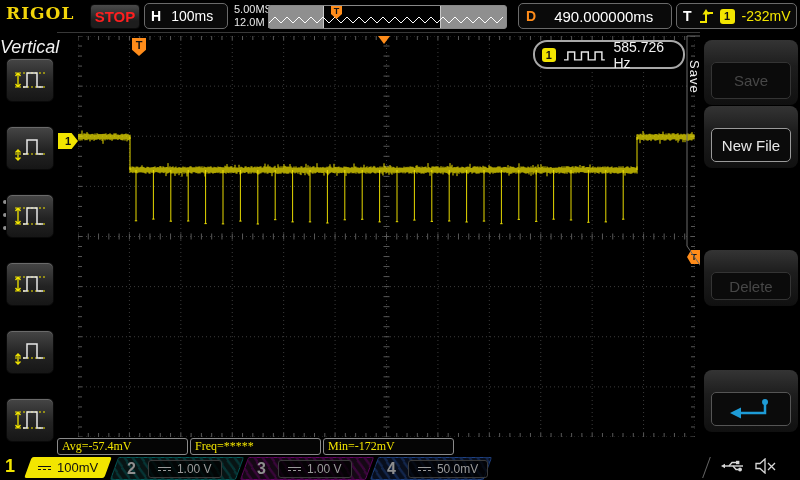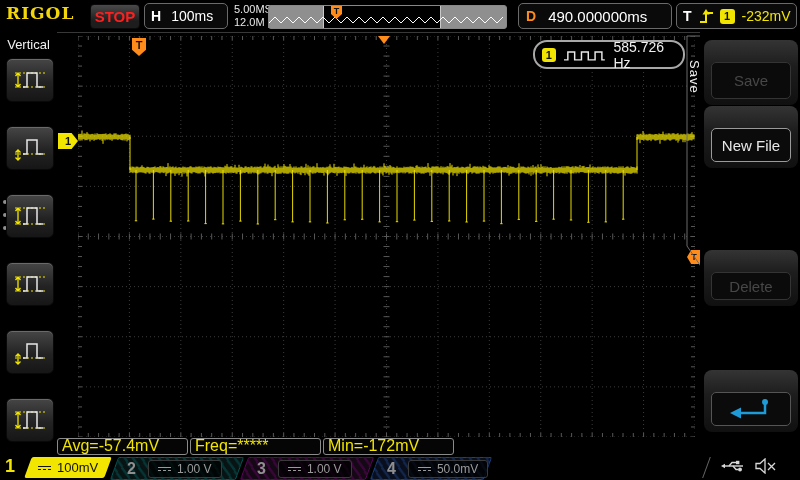--- a/index.html
+++ b/index.html
@@ -21,30 +21,30 @@
   #thumb{position:absolute;left:268px;top:5px;width:237px;height:22px;border:1px solid #888;
         border-radius:3px;background:#8f8f8f;overflow:hidden;}
   #thumb-window{position:absolute;left:54px;top:0;width:116px;height:22px;background:#000;
         border-left:1px solid #c8c8c8;border-right:1px solid #c8c8c8;}
   #thumb-svg{position:absolute;left:0;top:0;}
   #thumb-t{position:absolute;left:62px;top:0;width:11px;height:13px;background:#ff8c1a;
         color:#151515;font-size:9px;font-weight:bold;text-align:center;line-height:11px;
         clip-path:polygon(0 0,100% 0,100% 62%,50% 100%,0 62%);}
   #d-box{left:518px;width:152px;}
   #d-box .k{font-weight:bold;color:#ff8c1a;font-size:14px;margin-left:7px;}
-  #d-box .v{color:#fff;font-size:15px;margin-left:12px;}
+  #d-box .v{color:#fff;font-size:15px;margin-left:18px;}
   #t-box{left:676px;width:119px;}
   #t-box .k{font-weight:bold;color:#fff;font-size:14px;margin-left:6px;}
   #t-box .lvl{color:#f2e500;font-size:14px;margin-left:7px;}
   .ch-badge{display:inline-block;width:15px;height:15px;border-radius:3px;background:#f2e500;
         color:#111;font-size:11px;font-weight:bold;text-align:center;line-height:15px;margin-left:6px;}
   .slope-icon{margin-left:7px;}
   
   #leftmenu{position:absolute;left:0;top:32px;width:57px;height:424px;background:#000;}
-  #leftmenu .title{width:57px;text-align:center;color:#f0f0f0;font-size:13px;margin-top:5px;}
+  #leftmenu .title{width:57px;text-align:center;color:#f0f0f0;font-size:18px;margin-top:5px;font-style:italic;}
   .vbtn{position:absolute;left:6px;width:46px;height:42px;border-radius:6px;border:1px solid #090909;
         background:linear-gradient(180deg,#464646,#232323 55%,#161616);
         box-shadow:inset 0 1px 0 #6a6a6a;display:flex;align-items:center;justify-content:center;}
   .vlabel{position:absolute;left:0;width:57px;text-align:center;color:#f2e500;font-size:13px;}
   .pagedots{position:absolute;left:3px;top:168px;display:flex;flex-direction:column;gap:9px;}
   .pagedots i{width:4px;height:4px;border-radius:50%;background:#909090;}
   
   #scope-svg{position:absolute;left:78px;top:36px;}
   #trig-pos-tri{position:absolute;left:378px;top:36px;width:0;height:0;
         border-left:6px solid transparent;border-right:6px solid transparent;border-top:8px solid #ff8c1a;}
@@ -58,22 +58,22 @@
         color:#151515;font-weight:bold;font-size:9px;text-align:center;line-height:14px;
         clip-path:polygon(30% 0,100% 0,100% 100%,30% 100%,0 50%);}
   #freq-badge{position:absolute;left:533px;top:40px;width:148px;height:25px;border:2px solid #a8a8a8;
         border-radius:14px;background:#000;display:flex;align-items:center;}
   #freq-badge .ch-badge{margin-left:7px;width:14px;height:14px;line-height:14px;}
   #freq-badge .fv{color:#f0f0f0;font-size:14px;margin-left:8px;}
   #freq-badge svg{margin-left:7px;}
   
   #measure-bar{position:absolute;left:57px;top:438px;width:640px;height:17px;display:flex;gap:2px;}
   .meas-box{width:125px;height:15px;border:1px solid #8a8a8a;border-radius:3px;background:#050505;
-        color:#f2e500;font-size:16px;line-height:14px;padding-left:4px;
-        font-family:Liberation Sans, sans-serif;white-space:nowrap;overflow:hidden;}
+        color:#f2e500;font-size:12px;line-height:14px;padding-left:4px;
+        font-family:Liberation Serif, serif;white-space:nowrap;overflow:hidden;}
   
   #bottombar{position:absolute;left:0;top:456px;width:800px;height:24px;background:#000;}
   .ch1-num{position:absolute;left:5px;top:0px;color:#f2e500;font-size:18px;font-weight:bold;}
   .ch1-box{position:absolute;left:28px;top:1px;width:80px;height:21px;background:#f2e500;
         transform:skewX(-20deg);border-radius:2px;}
   .ch1-inner{transform:skewX(20deg);display:flex;align-items:center;height:100%;color:#111;
         font-size:13px;gap:6px;padding-left:10px;}
   .chblock{position:absolute;top:1px;height:21px;transform:skewX(-20deg);border-radius:2px;}
   .chblock .inner{transform:skewX(20deg);display:flex;align-items:center;height:100%;}
   .chblock .num{font-size:16px;font-weight:bold;color:#8f8f8f;margin-left:12px;}

